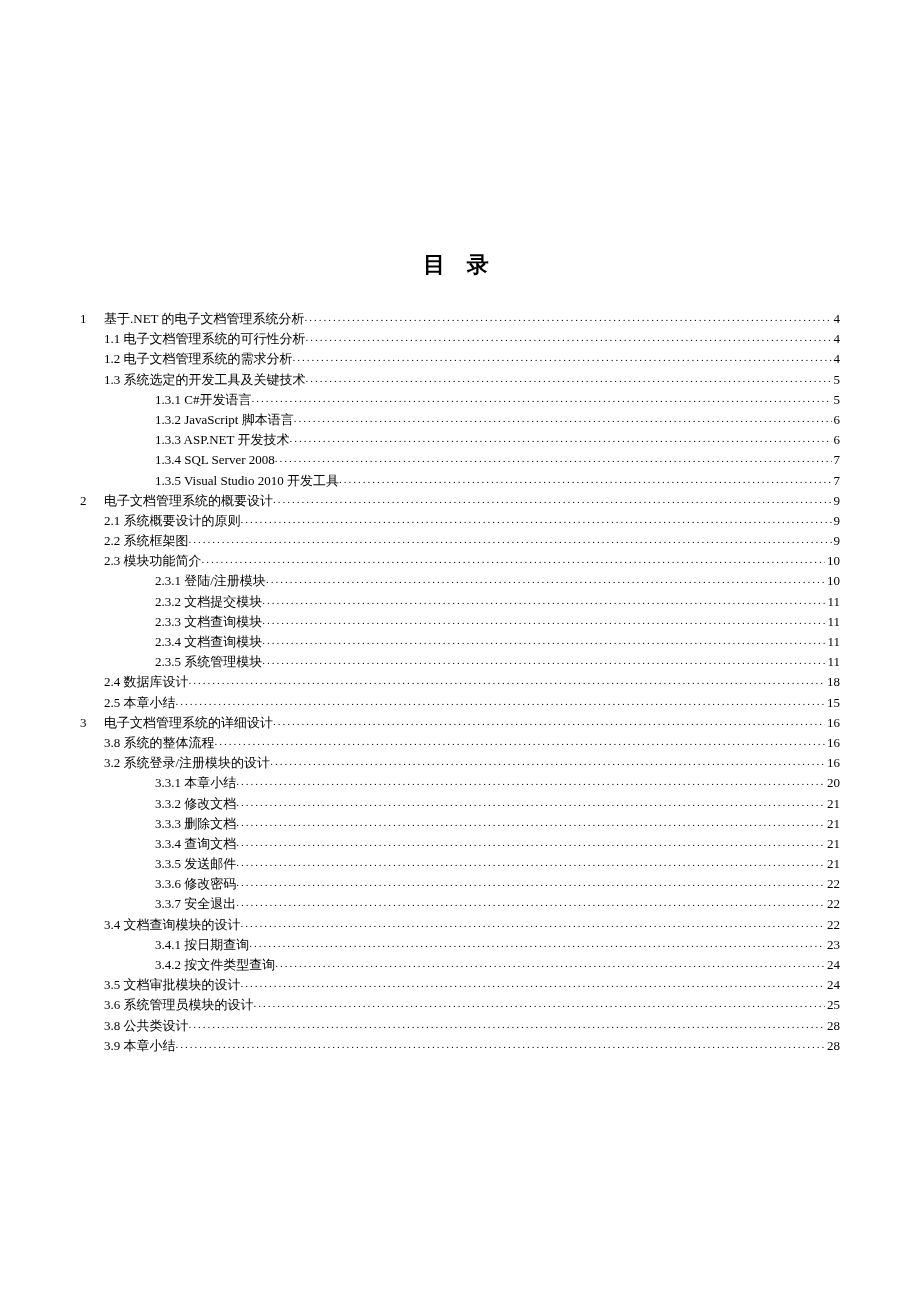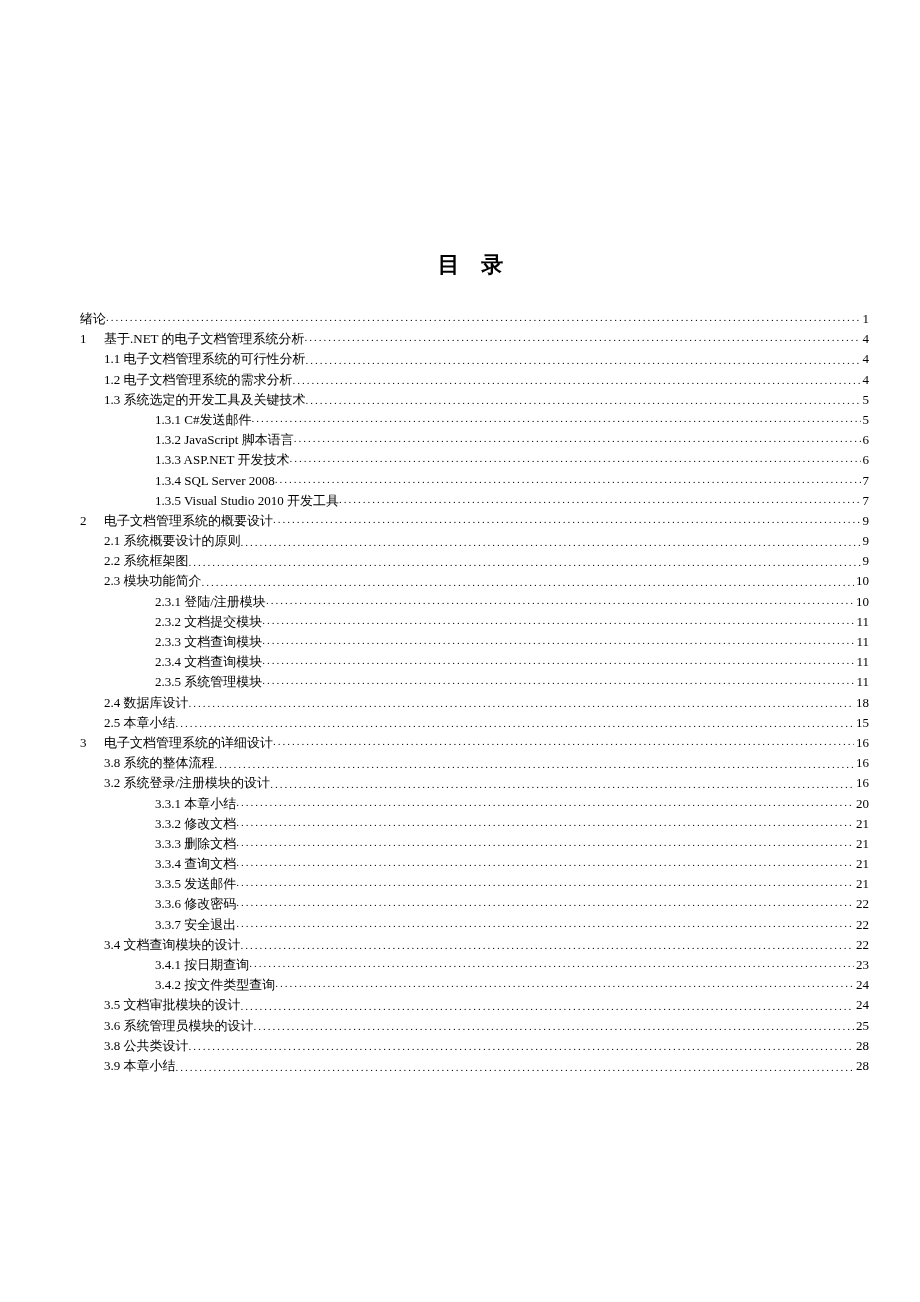--- a/index.html
+++ b/index.html
@@ -8,21 +8,21 @@
       box-sizing: border-box;
     }
     body {
       width: 920px;
       height: 1302px;
       background: #fff;
       font-family: "SimSun", "宋体", serif;
       position: relative;
     }
     .page {
-      padding: 250px 51px 80px 80px;
+      padding: 250px 80px 80px 80px;
     }
     .title {
       text-align: center;
       font-size: 22px;
       font-weight: bold;
       letter-spacing: 8px;
       margin-bottom: 30px;
     }
     .toc {
       font-size: 13px;
@@ -49,38 +49,33 @@
       left: 0;
       letter-spacing: 2px;
       font-size: 11px;
     }
     .toc-page {
       flex-shrink: 0;
       padding-left: 2px;
     }
     .indent-0 { padding-left: 0px; }
     .indent-1 { padding-left: 0px; }
-    .indent-2 { padding-left: 24px; align-items: center; }
+    .indent-2 { padding-left: 24px; }
     .indent-3 { padding-left: 75px; }
     .chapter-num {
       display: inline-block;
       width: 24px;
     }
   </style>
 </head>
 <body>
 
 <div class="page">
   <h1 class="title">目 录</h1>
   <div class="toc" id="toc-container">
-      <div class="toc-line indent-0">
-        <span class="toc-label">绪论</span>
-        <span class="toc-dots"></span>
-        <span class="toc-page">1</span>
-      </div>
       <div class="toc-line indent-1">
         <span class="toc-label"><span class="chapter-num">1</span><span>基于.NET 的电子文档管理系统分析</span></span>
         <span class="toc-dots"></span>
         <span class="toc-page">4</span>
       </div>
       <div class="toc-line indent-2">
         <span class="toc-label">1.1 电子文档管理系统的可行性分析</span>
         <span class="toc-dots"></span>
         <span class="toc-page">4</span>
       </div>
@@ -88,21 +83,21 @@
         <span class="toc-label">1.2 电子文档管理系统的需求分析</span>
         <span class="toc-dots"></span>
         <span class="toc-page">4</span>
       </div>
       <div class="toc-line indent-2">
         <span class="toc-label">1.3 系统选定的开发工具及关键技术</span>
         <span class="toc-dots"></span>
         <span class="toc-page">5</span>
       </div>
       <div class="toc-line indent-3">
-        <span class="toc-label">1.3.1 C#发送邮件</span>
+        <span class="toc-label">1.3.1 C#开发语言</span>
         <span class="toc-dots"></span>
         <span class="toc-page">5</span>
       </div>
       <div class="toc-line indent-3">
         <span class="toc-label">1.3.2 JavaScript 脚本语言</span>
         <span class="toc-dots"></span>
         <span class="toc-page">6</span>
       </div>
       <div class="toc-line indent-3">
         <span class="toc-label">1.3.3 ASP.NET 开发技术</span>

